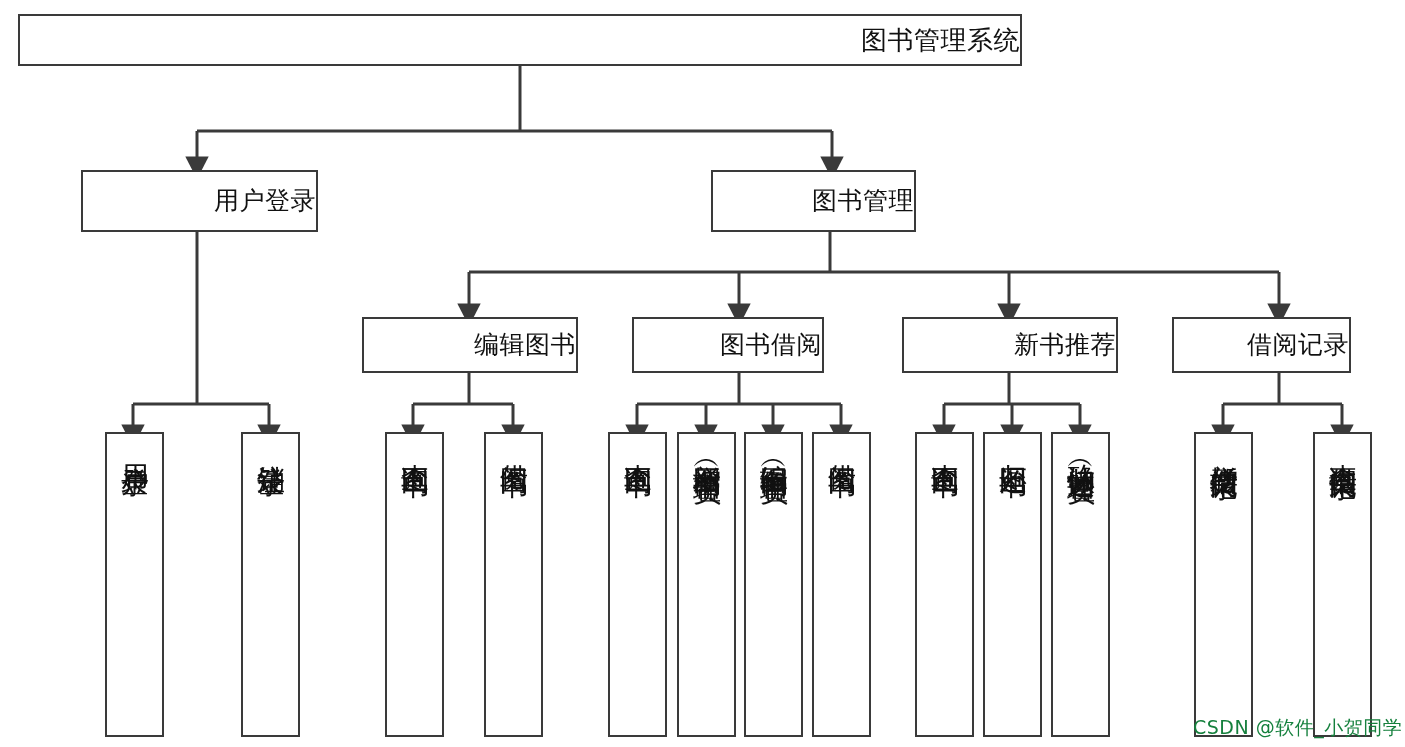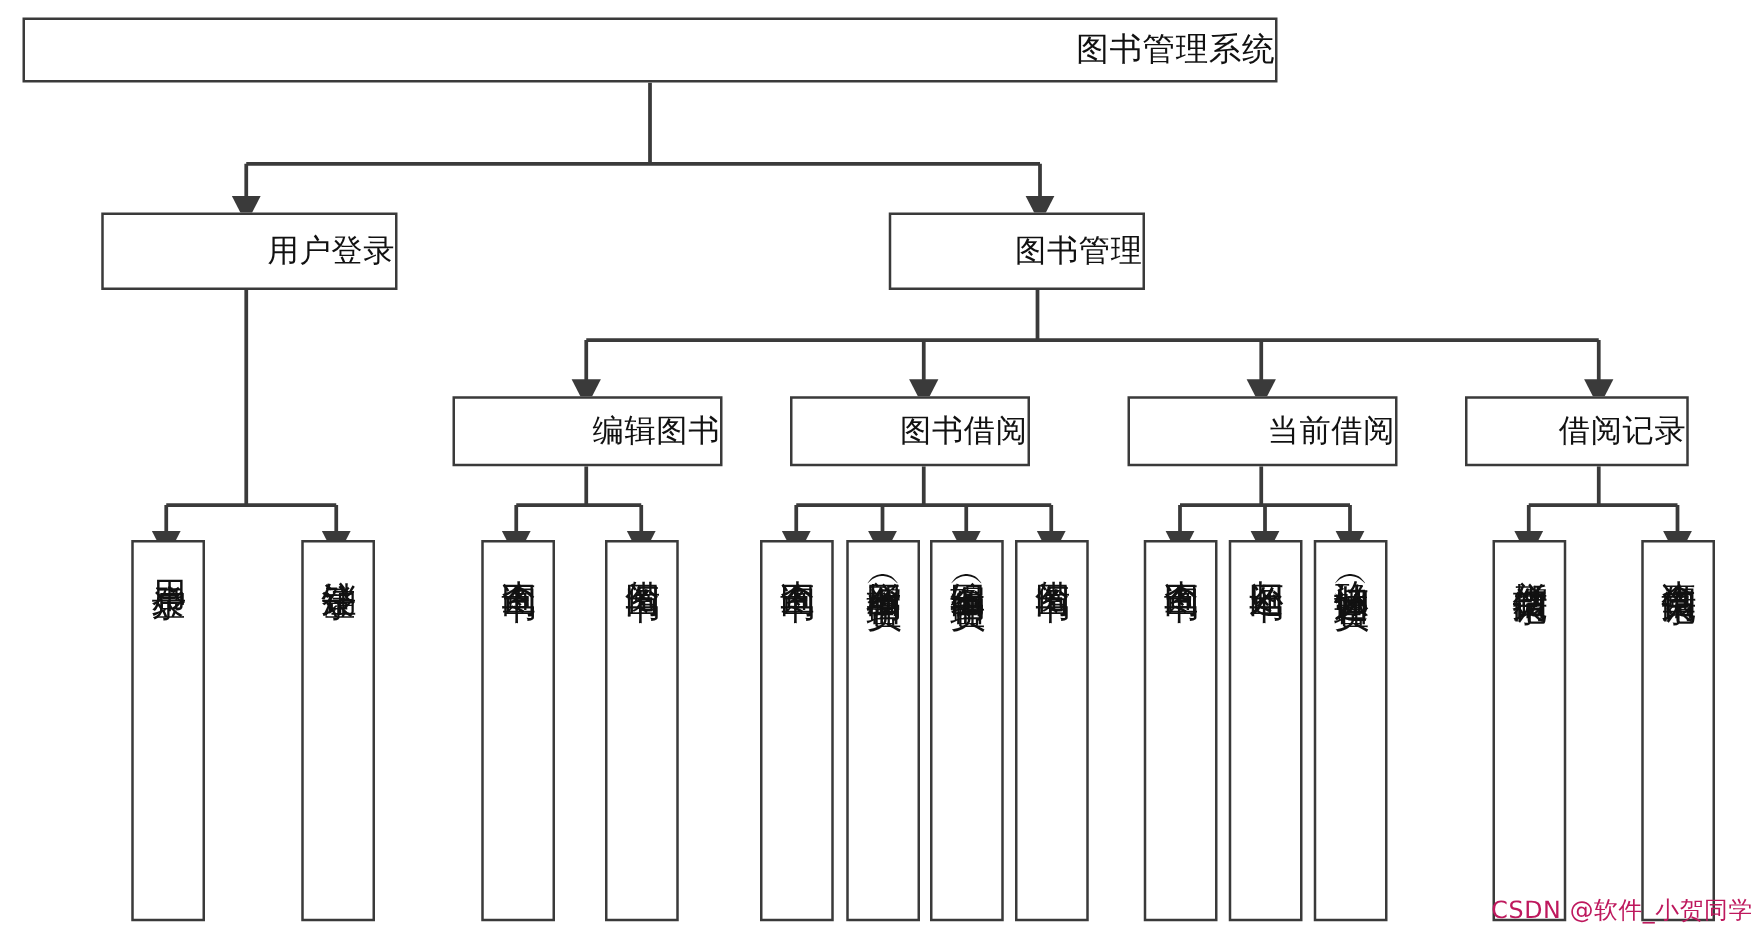--- a/index.html
+++ b/index.html
@@ -59,21 +59,21 @@
     writing-mode: vertical-rl;
     text-orientation: upright;
     font-size: 28px;
     line-height: 1.08;
     letter-spacing: 2px;
     white-space: nowrap;
     margin: 0 auto;
   }
   .watermark {
     position: absolute;
-    color: #be185d;
+    color: #15803d;
     font-size: 19px;
     letter-spacing: 0.5px;
     white-space: nowrap;
     user-select: none;
   }
 </style>
 </head>
 <body>
 
 <div id="diagram-root">
@@ -139,21 +139,21 @@
     <span class="node-label">图书管理</span>
   </div>
 
   <div class="node horiz" style="left:362px; top:317px; width:216px; height:56px;">
     <span class="node-label">编辑图书</span>
   </div>
   <div class="node horiz" style="left:632px; top:317px; width:192px; height:56px;">
     <span class="node-label">图书借阅</span>
   </div>
   <div class="node horiz" style="left:902px; top:317px; width:216px; height:56px;">
-    <span class="node-label">当前借阅</span>
+    <span class="node-label">新书推荐</span>
   </div>
   <div class="node horiz" style="left:1172px; top:317px; width:179px; height:56px;">
     <span class="node-label">借阅记录</span>
   </div>
 
   <div class="node vert" style="left:105px; top:432px; width:59px; height:305px;">
     <span class="node-label">用户登录</span>
   </div>
   <div class="node vert" style="left:241px; top:432px; width:59px; height:305px;">
     <span class="node-label">注销登录</span>

